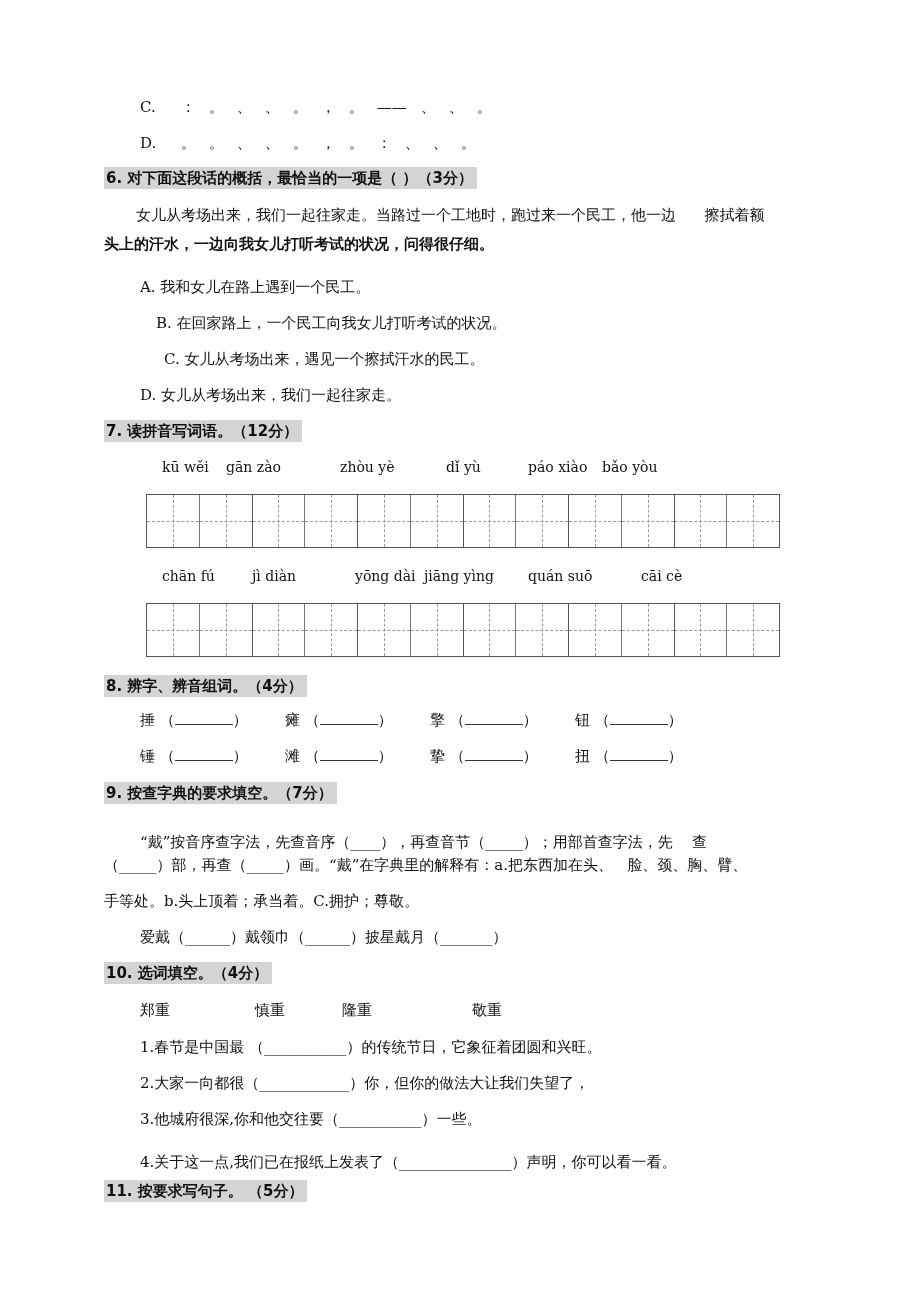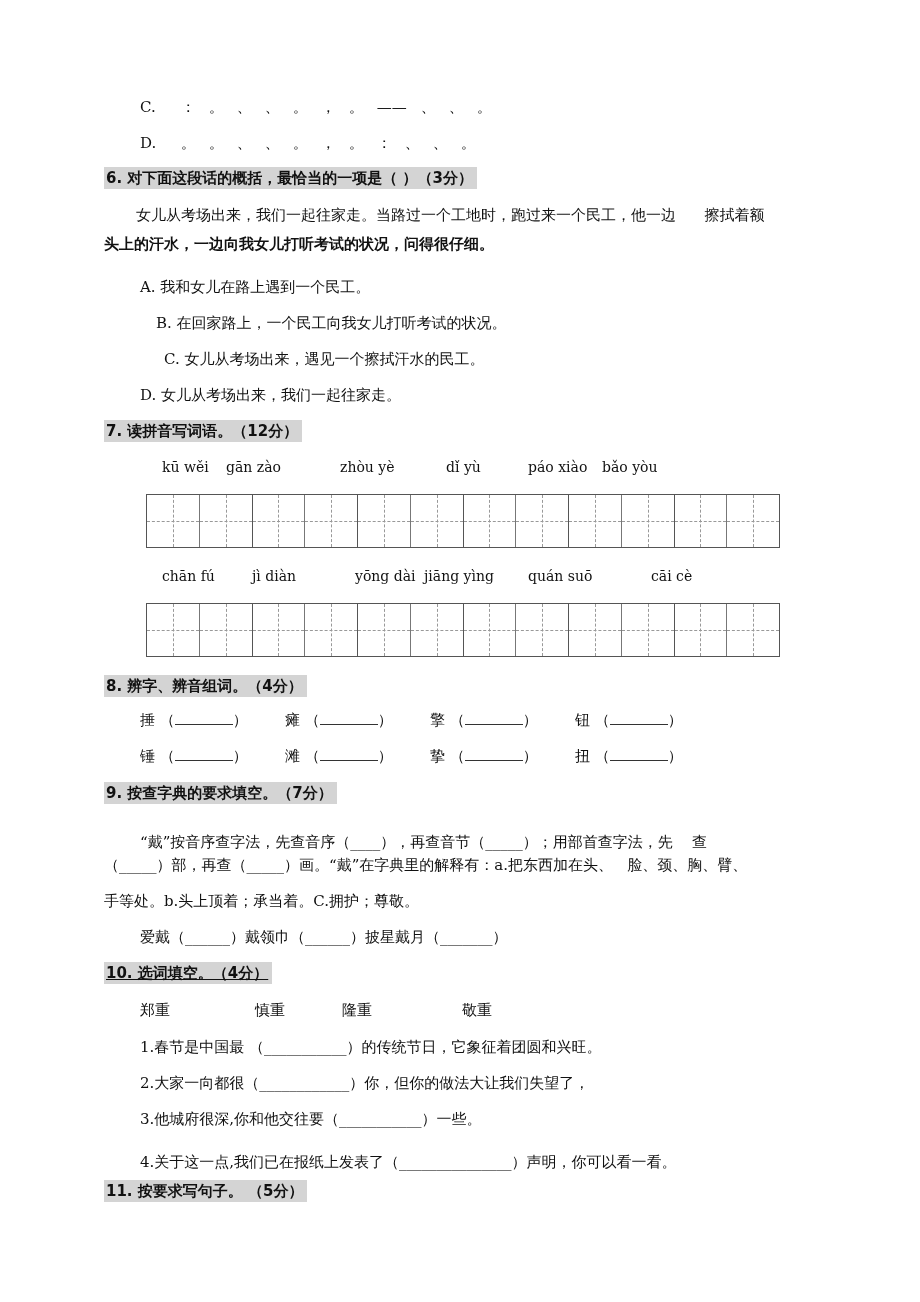--- a/index.html
+++ b/index.html
@@ -84,21 +84,21 @@
       <div class="cell"></div>
     </div>
 </div>
 
 <div class="abs pinyin" style="left:162px; top:568px;">
   <span class="abs" style="left:0;">chān fú</span>
   <span class="abs" style="left:90px;">jì diàn</span>
   <span class="abs" style="left:180px;margin-left:13px;">yōng dài</span>
   <span class="abs" style="left:262px;">jiāng yìng</span>
   <span class="abs" style="left:366px;">quán suō</span>
-  <span class="abs" style="left:489px;">cāi cè</span>
+  <span class="abs" style="left:479px;">cāi cè</span>
 </div>
 <div class="grid" style="top:603px;">
   <div class="word">
       <div class="cell"></div>
       <div class="cell"></div>
     </div>
   <div class="word">
       <div class="cell"></div>
       <div class="cell"></div>
     </div>
@@ -133,25 +133,25 @@
   <span class="abs" style="left:290px;"><span>挚</span> （<span class="blank" style="width:58px;"></span>）</span>
   <span class="abs" style="left:435px;"><span>扭</span> （<span class="blank" style="width:58px;"></span>）</span>
 </div>
 
 <div class="hdr" style="top:782px;">9. 按查字典的要求填空。（7分）</div>
 <div class="abs line" style="left:140px; top:819px; white-space:pre;margin-top:13px;">“戴”按音序查字法，先查音序（____），再查音节（_____）；用部首查字法，先    查</div>
 <div class="abs line" style="left:104px; top:855px; white-space:pre;">（_____）部，再查（_____）画。“戴”在字典里的解释有：a.把东西加在头、   脸、颈、胸、臂、</div>
 <div class="abs line" style="left:104px; top:891px;">手等处。b.头上顶着；承当着。C.拥护；尊敬。</div>
 <div class="abs line" style="left:140px; top:927px;">爱戴（______）戴领巾（______）披星戴月（_______）</div>
 
-<div class="hdr" style="top:962px;text-decoration:underline;">10. 选词填空。（4分）</div>
+<div class="hdr" style="top:962px;">10. 选词填空。（4分）</div>
 <div class="abs line" style="left:140px; top:1000px; width:500px;">
   <span class="abs" style="left:0;">郑重</span>
   <span class="abs" style="left:115px;">慎重</span>
   <span class="abs" style="left:202px;">隆重</span>
-  <span class="abs" style="left:322px;">敬重</span>
+  <span class="abs" style="left:332px;">敬重</span>
 </div>
 <div class="abs line" style="left:140px; top:1037px;">1.春节是中国最 （___________）的传统节日，它象征着团圆和兴旺。</div>
 <div class="abs line" style="left:140px; top:1073px;">2.大家一向都很（____________）你，但你的做法大让我们失望了，</div>
 <div class="abs line" style="left:140px; top:1109px;">3.他城府很深,你和他交往要（___________）一些。</div>
 <div class="abs line" style="left:140px; top:1152px;">4.关于这一点,我们已在报纸上发表了（_______________）声明，你可以看一看。</div>
 
 <div class="hdr" style="top:1180px;">11. 按要求写句子。 （5分）</div>
 
 </body></html>

